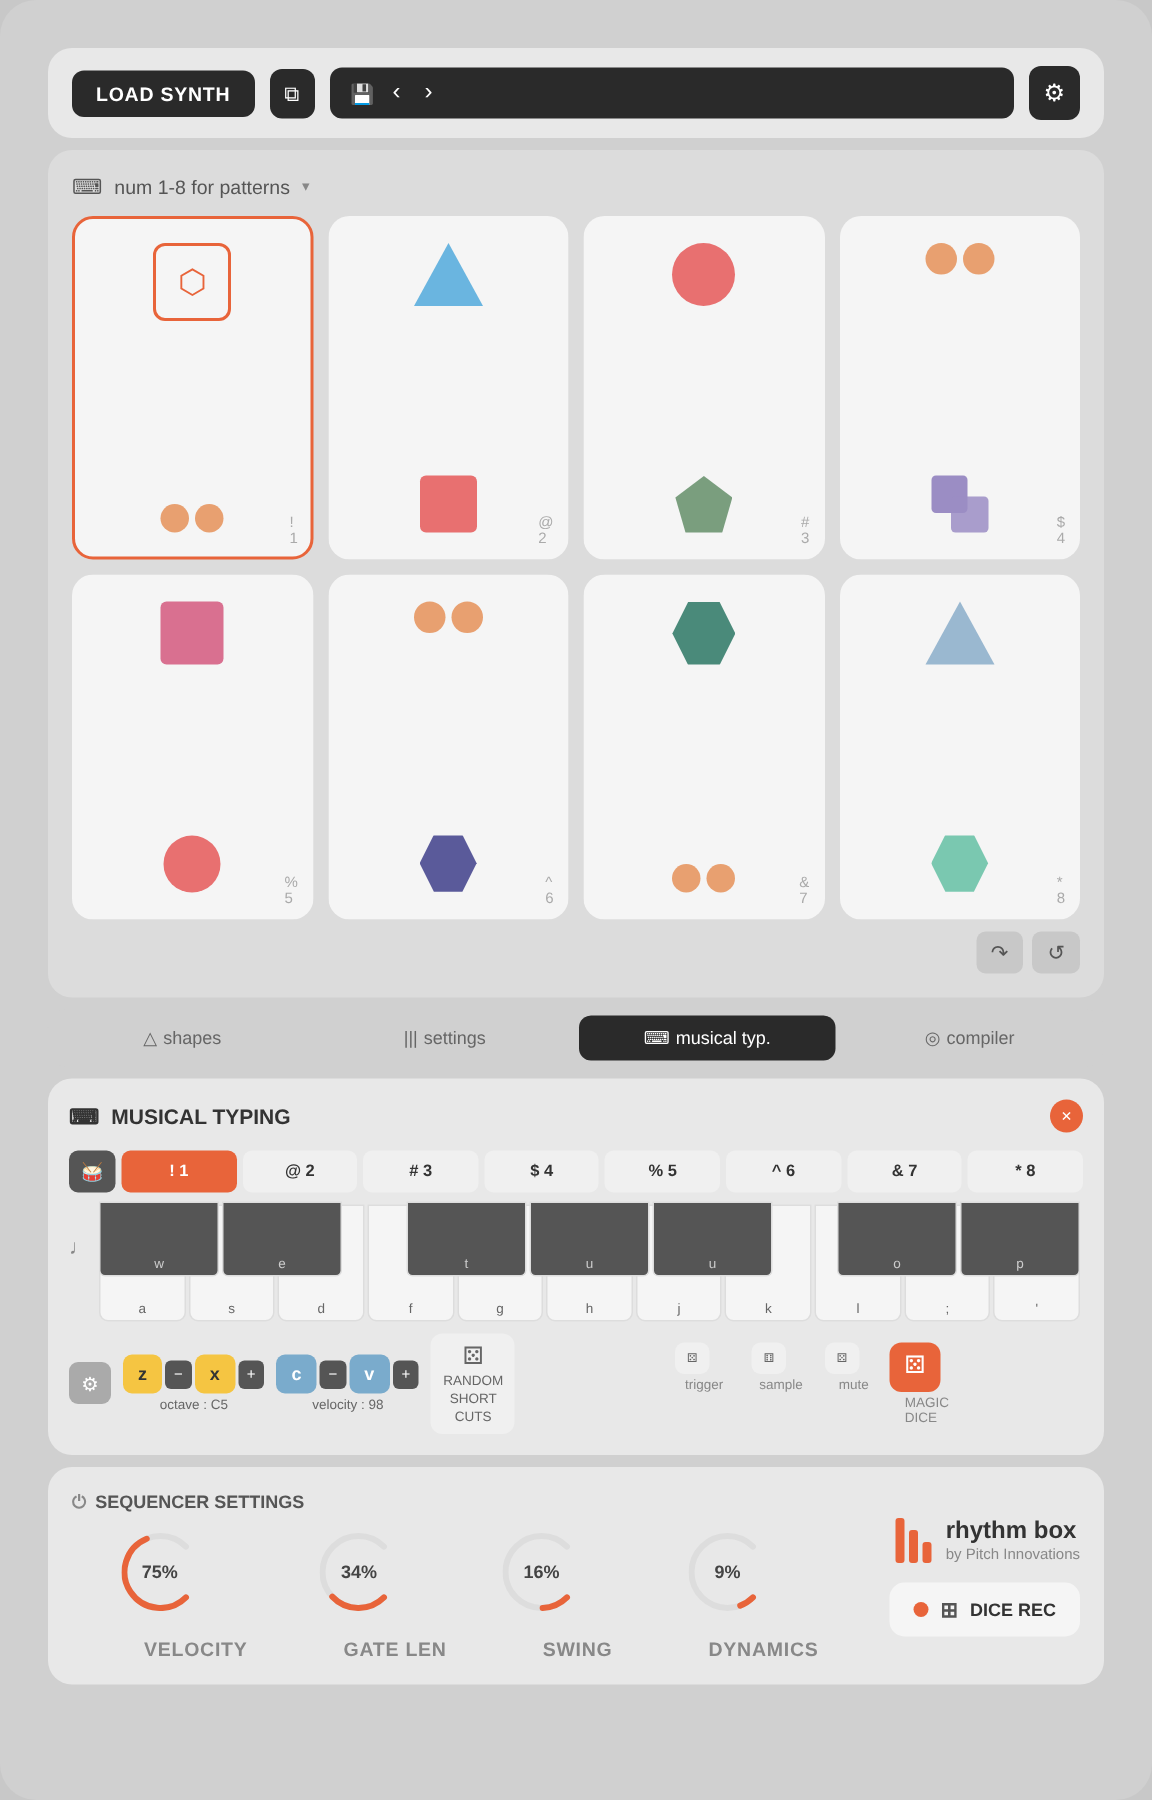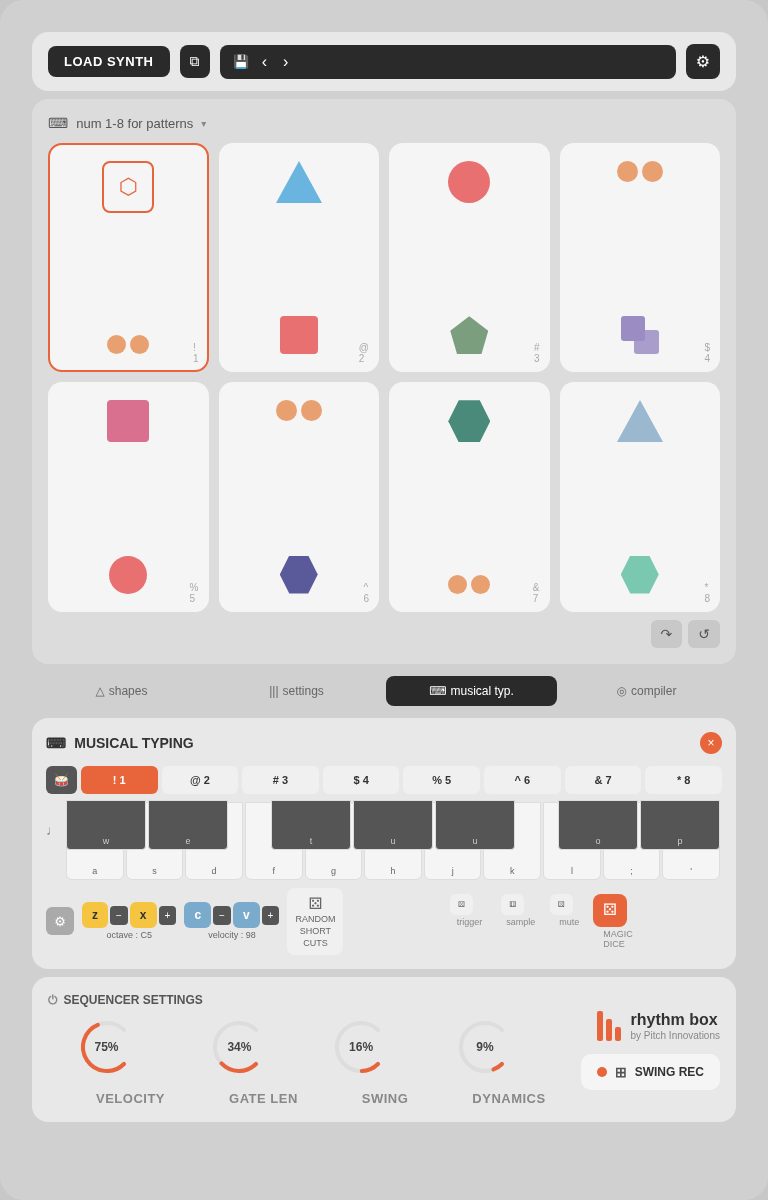--- a/index.html
+++ b/index.html
@@ -832,18 +832,18 @@
           <div class="brand-bar" style="height:14px;"></div>
         </div>
         <div class="brand-text">
           <div class="brand-name">rhythm  box</div>
           <div class="brand-sub">by Pitch Innovations</div>
         </div>
       </div>
       <button class="midi-rec-btn">
         <span class="rec-dot"></span>
         <span class="waveform-icon">⊞</span>
-        <span>SWING REC</span>
+        <span>DICE REC</span>
       </button>
     </div>
   </div>
 
 </div>
 
 </body></html>

